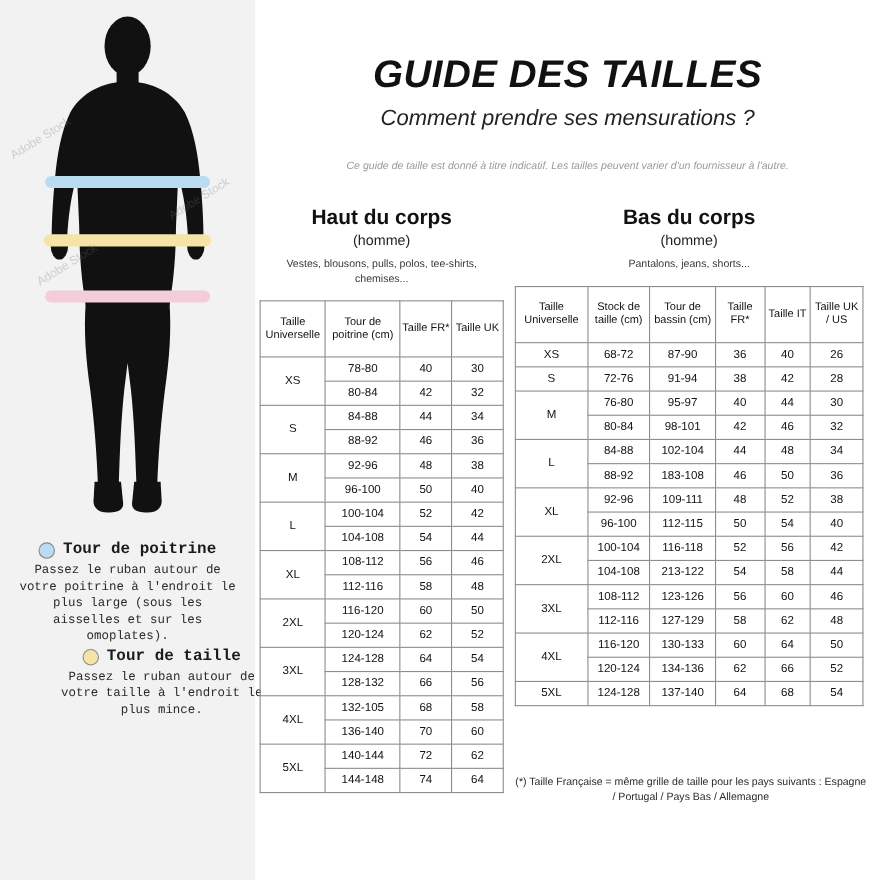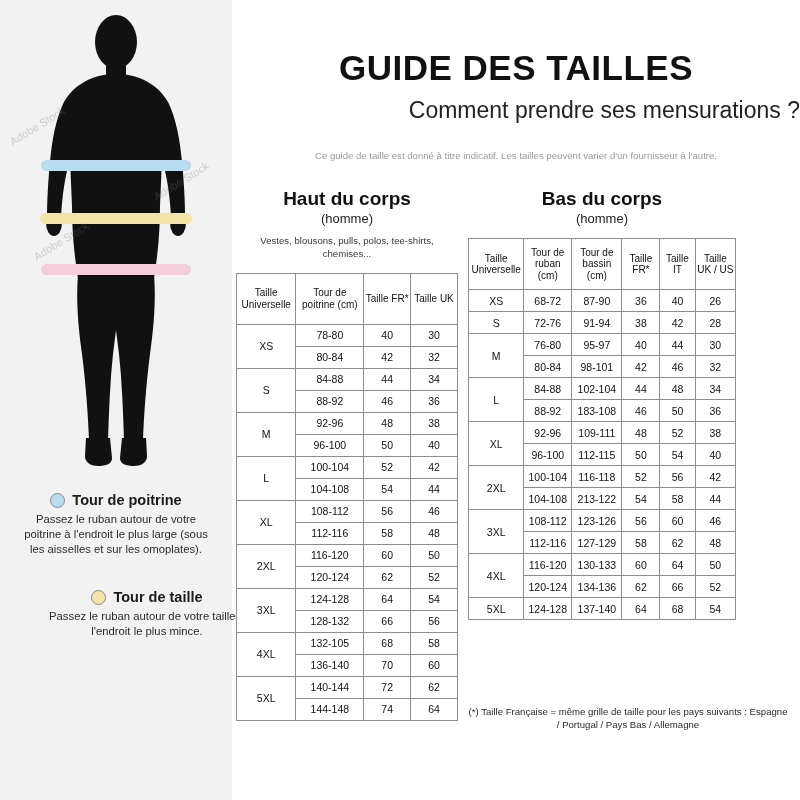--- a/index.html
+++ b/index.html
@@ -64,20 +64,21 @@
     top: 254px;
     width: 150px;
     background: #f3cdd9;
   }
 
   .legend-block {
     position: absolute;
     left: 0;
     width: 232px;
     text-align: center;
+    font-family: Liberation Mono, monospace;
   }
   .legend-head {
     display: flex;
     align-items: center;
     justify-content: center;
     gap: 7px;
     font-size: 14.5px;
     font-weight: bold;
     color: #1b1b1b;
     margin-bottom: 4px;
@@ -99,47 +100,47 @@
     padding: 0 16px;
   }
 
   
   #header {
     position: absolute;
     left: 232px;
     top: 0;
     width: 568px;
     text-align: center;
+    font-style: italic;
   }
   #main-title {
     font-size: 35px;
     font-weight: bold;
     letter-spacing: 0.5px;
     color: #111;
     margin-top: 48px;
   }
   #subtitle {
-    font-size: 23px;
+    font-size: 20px;
     color: #222;
     margin-top: 9px;
-    text-align: right;
   }
   #disclaimer {
     font-size: 9.6px;
     color: #9a9a9a;
     margin-top: 26px;
   }
 
   
   .table-block {
     position: absolute;
     top: 188px;
   }
   #block-top { left: 236px; width: 222px; }
-  #block-bottom { left: 468px; width: 268px; }
+  #block-bottom { left: 468px; width: 317px; }
 
   .block-title {
     text-align: center;
     font-size: 19px;
     font-weight: bold;
     color: #111;
   }
   .block-sub {
     text-align: center;
     font-size: 13px;
@@ -401,25 +402,26 @@
             <td>74</td>
             <td>64</td>
           </tr>
         </tbody>
       </table>
   </div>
 
   <div class="table-block" id="block-bottom">
     <div class="block-title">Bas du corps</div>
     <div class="block-sub">(homme)</div>
+    <div class="block-items">Pantalons, jeans, shorts...</div>
     <table class="size-table" id="table-bottom">
         <thead>
           <tr>
             <th style="width: 21%;">Taille Universelle</th>
-            <th style="width: 18%;">Tour de ruban (cm)</th>
+            <th style="width: 18%;">Stock de taille (cm)</th>
             <th style="width: 19%;">Tour de bassin (cm)</th>
             <th style="width: 14%;">Taille FR*</th>
             <th style="width: 13%;">Taille IT</th>
             <th style="width: 15%;">Taille UK / US</th>
           </tr>
         </thead>
         <tbody>
           <tr>
             <td class="label" rowspan="1">XS</td>
             <td class="cell-yellow">68-72</td>

